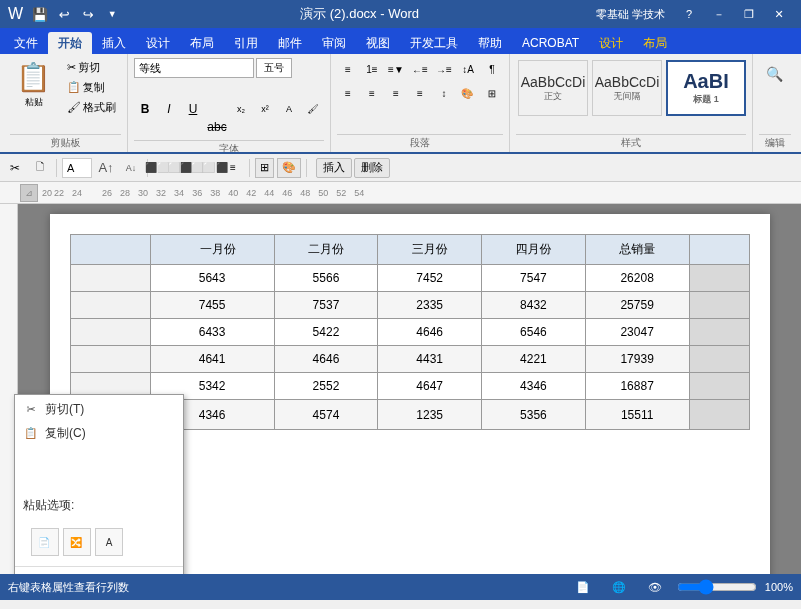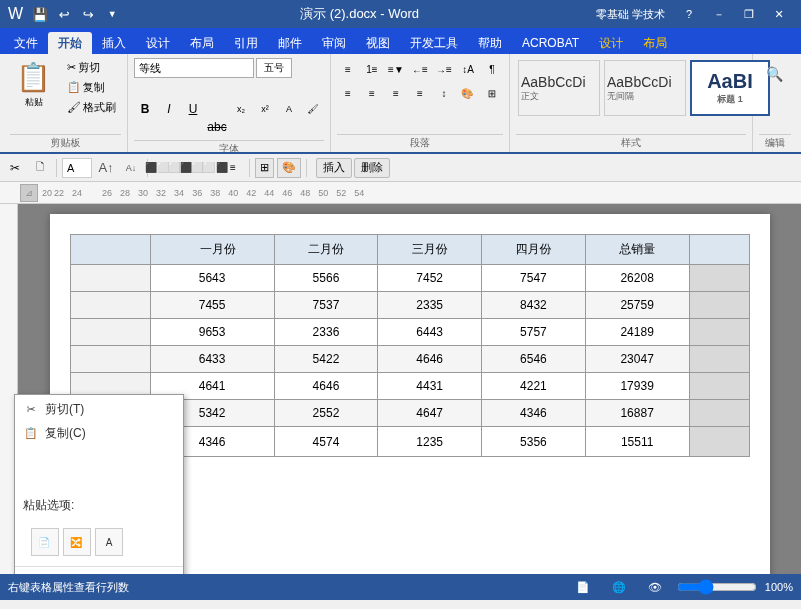--- a/index.html
+++ b/index.html
@@ -199,26 +199,26 @@
       justify-content: center;
       font-size: 11px;
     }
 
     .styles-box {
       display: flex;
       gap: 4px;
       padding: 2px;
     }
     .style-item {
-      width: 82px;
+      width: 70px;
       height: 56px;
       border: 1px solid #ccc;
       display: flex;
       flex-direction: column;
-      align-items: flex-start;
+      align-items: center;
       justify-content: center;
       cursor: pointer;
       font-size: 11px;
       padding: 2px;
     }
 
     .big-style {
       width: 80px;
       height: 56px;
       border: 2px solid #2b579a;
@@ -535,29 +535,20 @@
               <td>26208</td>
               <td style="background: rgb(217, 217, 217);"></td>
             </tr>
             <tr>
               <td style="text-align: left;"></td>
               <td>7455</td>
               <td>7537</td>
               <td>2335</td>
               <td>8432</td>
               <td>25759</td>
-              <td style="background: rgb(217, 217, 217);"></td>
-            </tr>
-            <tr>
-              <td style="text-align: left;"></td>
-              <td>9653</td>
-              <td>2336</td>
-              <td>6443</td>
-              <td>5757</td>
-              <td>24189</td>
               <td style="background: rgb(217, 217, 217);"></td>
             </tr>
             <tr>
               <td style="text-align: left;"></td>
               <td>6433</td>
               <td>5422</td>
               <td>4646</td>
               <td>6546</td>
               <td>23047</td>
               <td style="background: rgb(217, 217, 217);"></td>

